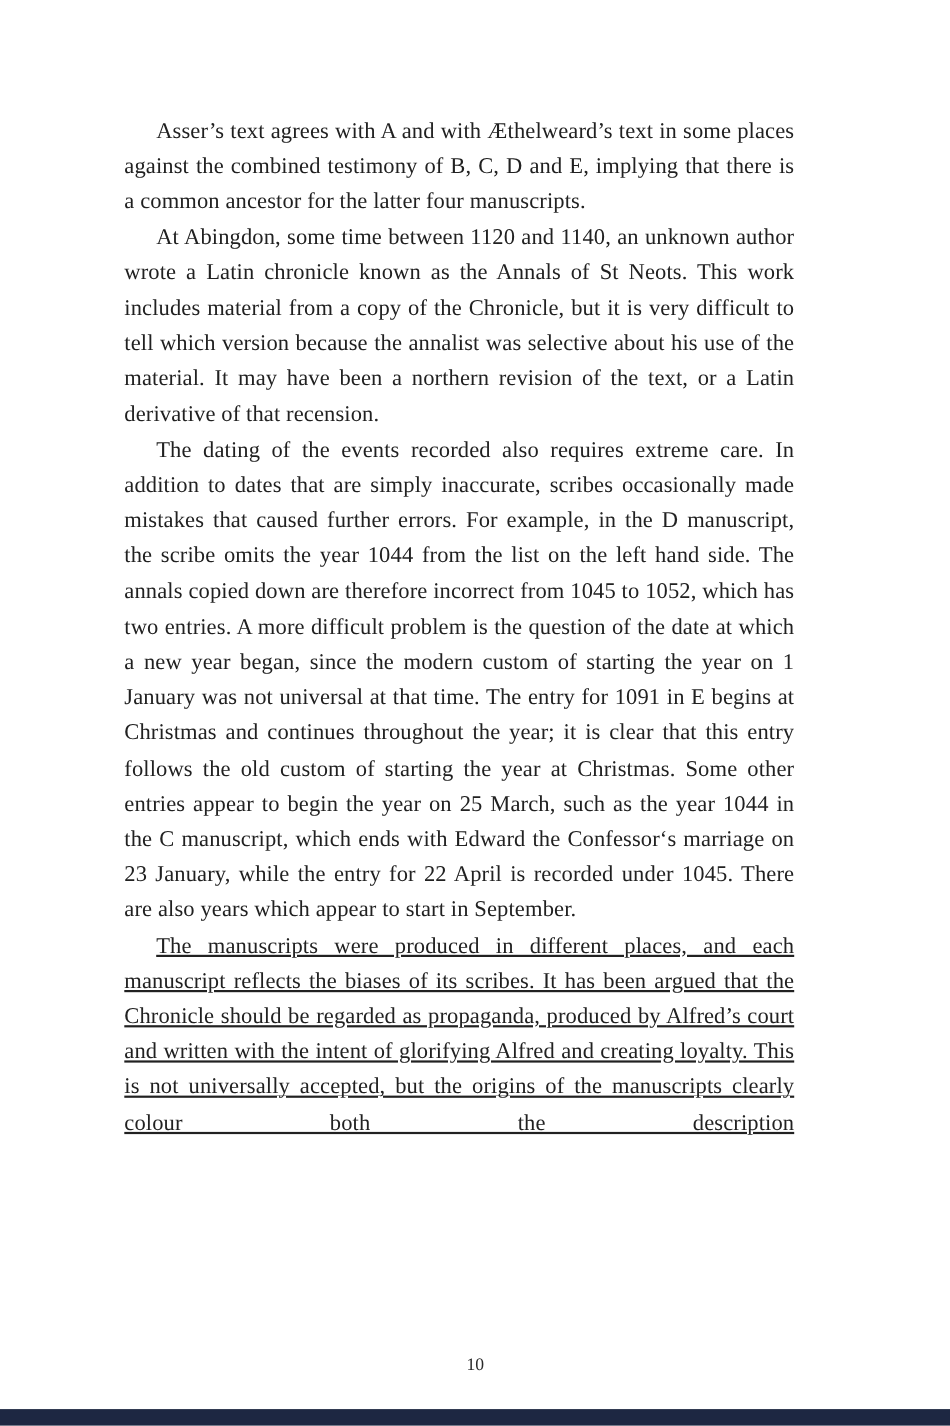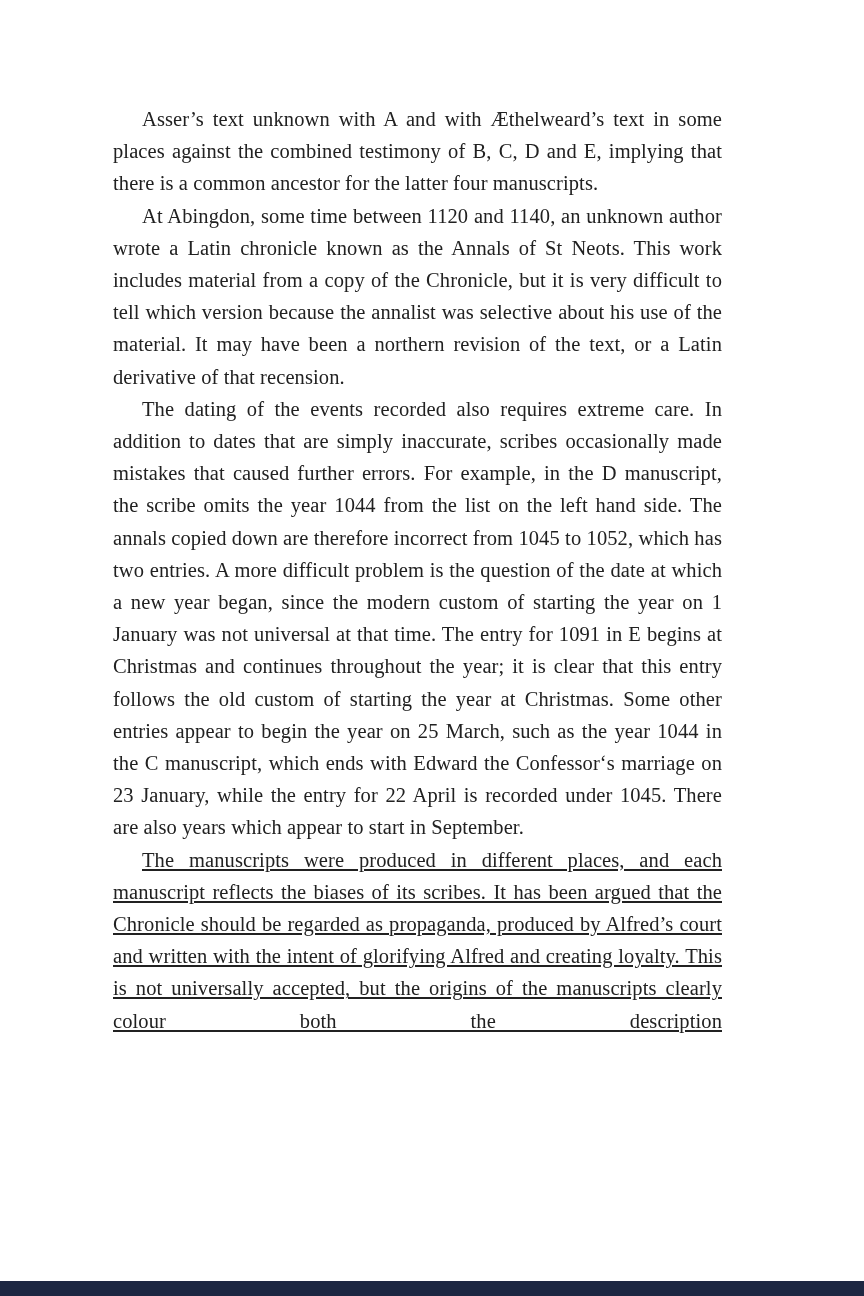--- a/index.html
+++ b/index.html
@@ -59,22 +59,23 @@
     width: 100%;
     height: 15px;
   }
 </style>
 </head>
 <body>
 
 <div class="page" style="background: rgb(255, 255, 255);">
 
   <div class="text-block" style="color: rgb(33, 33, 33);">
-    <p>Asser’s text unknown with A and with Æthelweard’s text in some places against the combined testimony of B, C, D and E, implying that there is a common ancestor for the latter four manuscripts.</p>
+    <p>Asser’s text agrees with A and with Æthelweard’s text in some places against the combined testimony of B, C, D and E, implying that there is a common ancestor for the latter four manuscripts.</p>
     <p>At Abingdon, some time between 1120 and 1140, an unknown author wrote a Latin chronicle known as the Annals of St Neots. This work includes material from a copy of the Chronicle, but it is very difficult to tell which version because the annalist was selective about his use of the material. It may have been a northern revision of the text, or a Latin derivative of that recension.</p>
     <p>The dating of the events recorded also requires extreme care. In addition to dates that are simply inaccurate, scribes occasionally made mistakes that caused further errors. For example, in the D manuscript, the scribe omits the year 1044 from the list on the left hand side. The annals copied down are therefore incorrect from 1045 to 1052, which has two entries. A more difficult problem is the question of the date at which a new year began, since the modern custom of starting the year on 1 January was not universal at that time. The entry for 1091 in E begins at Christmas and continues throughout the year; it is clear that this entry follows the old custom of starting the year at Christmas. Some other entries appear to begin the year on 25 March, such as the year 1044 in the C manuscript, which ends with Edward the Confessor‘s marriage on 23 January, while the entry for 22 April is recorded under 1045. There are also years which appear to start in September.</p>
     <p class="continues">The manuscripts were produced in different places, and each manuscript reflects the biases of its scribes. It has been argued that the Chronicle should be regarded as propaganda, produced by Alfred’s court and written with the intent of glorifying Alfred and creating loyalty. This is not universally accepted, but the origins of the manuscripts clearly colour both the description</p>
   </div>
 
+  <div class="page-number">10</div>
 
   <div class="bottom-bar" style="background: rgb(29, 39, 66);"></div>
 
 </div>
 
 </body></html>

